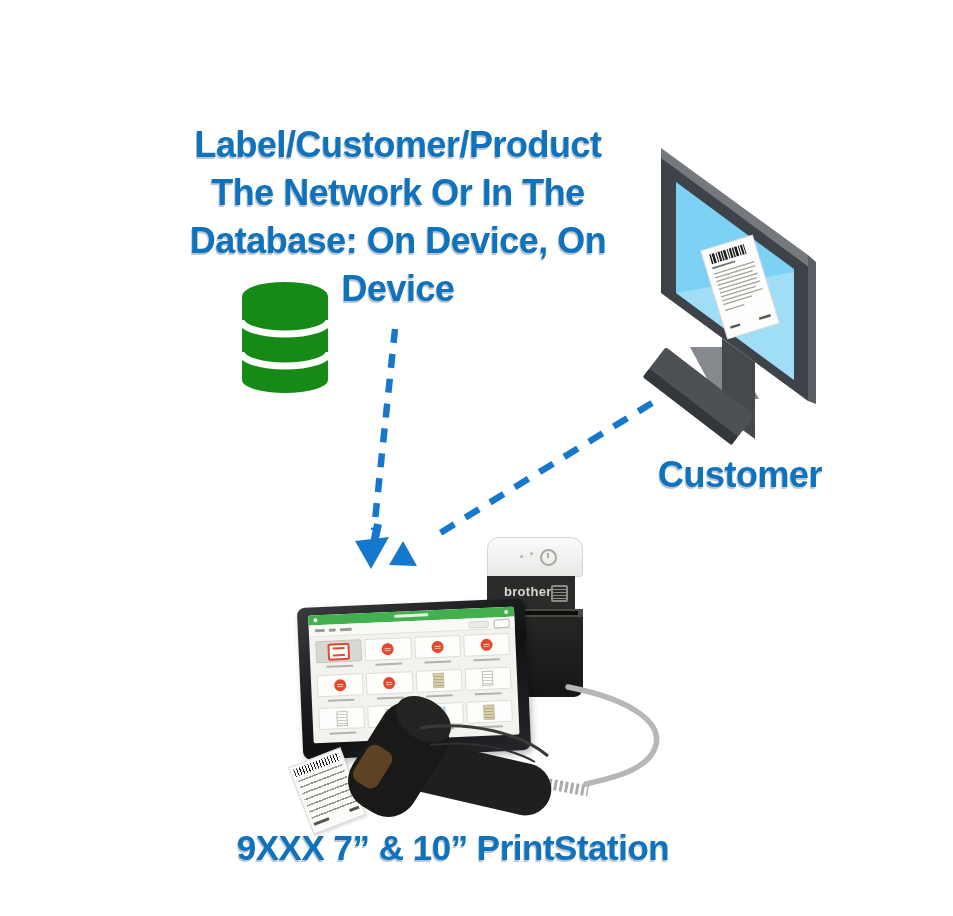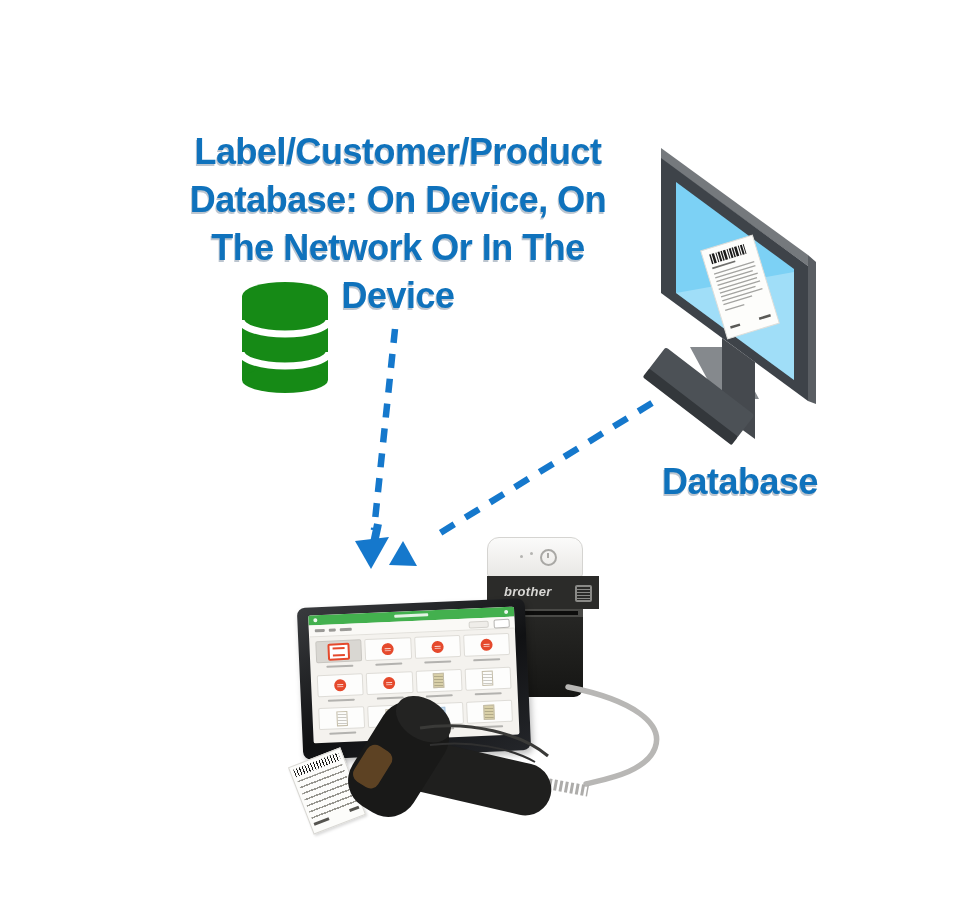--- a/index.html
+++ b/index.html
@@ -1,38 +1,38 @@
 <!DOCTYPE html>
 <html style="--accent-blue: #0F72BC; --dash-blue: #1578CC; --db-green: #168A16; --screen-blue: #7CD1F5; --app-green: #43B04E; --tile-red: #E5492C; --frame-gray: #3E4349;"><head>
 <meta charset="utf-8">
 <style>
   html,body{margin:0;padding:0;background:#fff;width:953px;height:916px;overflow:hidden;
     font-family:"Liberation Sans", sans-serif;}
   .stage{position:absolute;left:0;top:0;width:953px;height:916px;background:#fff;}
   .caption{position:absolute;font-weight:700;color:var(--accent-blue,#0F72BC);
     text-align:center;letter-spacing:-0.5px;
-    text-shadow:-1px 2px 0 rgba(16,47,84,.28);margin-top:7px;}
+    text-shadow:-1px 2px 0 rgba(16,47,84,.28);}
   #cap-db{left:88px;top:121px;width:620px;font-size:36px;line-height:48px;}
   #cap-design{left:530px;top:450px;width:420px;font-size:36px;line-height:50px;}
   #cap-ps{left:70px;top:826px;width:766px;font-size:35px;line-height:44px;}
   svg.layer{position:absolute;left:0;top:0;pointer-events:none;}
 
   
   .photo{position:absolute;left:283px;top:527px;width:374px;height:312px;background:#fff;}
 
   
   .printer{position:absolute;left:204px;top:10px;width:96px;height:160px;}
   .printer .top{position:absolute;left:0;top:0;width:94px;height:38px;border:1px solid #d5d4d1;
     border-radius:12px 12px 3px 3px;background:linear-gradient(#fbfbfa,#e9e8e5);}
   .printer .pwr{position:absolute;left:55%;top:11px;width:13px;height:13px;border:2px solid #a9a8a5;
     border-radius:50%;}
   .printer .pwr::after{content:"";position:absolute;left:5px;top:2px;width:2px;height:5px;background:#a9a8a5;}
   .printer .led1,.printer .led2{position:absolute;width:3px;height:3px;border-radius:50%;background:#b5b4b1;}
   .printer .led1{left:34%;top:17px}.printer .led2{left:45%;top:14px}
-  .printer .face{position:absolute;left:0;top:39px;width:112px;height:33px;background:#2b2b29;font-style:italic;}
+  .printer .face{position:absolute;left:0;top:39px;width:88px;height:33px;background:#2b2b29;}
   .printer .brand{position:absolute;left:17px;top:8px;color:#d8d7d4;font-size:13px;font-weight:700;
     letter-spacing:.3px;}
   .printer .ficon{position:absolute;right:7px;top:9px;width:13px;height:13px;border:2px solid #8a8a87;
     border-radius:2px;background:repeating-linear-gradient(180deg,#2b2b29 0 2px,#8a8a87 2px 3px);}
   .printer .slot{position:absolute;left:0;top:72px;width:96px;height:8px;background:#4a4a47;}
   .printer .slot::after{content:"";position:absolute;left:5px;top:2px;right:5px;height:4px;background:#0d0d0c;}
   .printer .body{position:absolute;left:0;top:80px;width:96px;height:80px;border-radius:0 0 9px 9px;
     background:linear-gradient(180deg,#262624,#161614);}
 
   
@@ -261,22 +261,23 @@
     </g>
 
     <g>
       <path d="M652,403 L432,538" style="stroke:var(--dash-blue,#1578CC)" stroke-width="6.5" stroke-dasharray="16 13" fill="none"></path>
       <polygon points="403,541 417,566 389,565" style="fill:var(--dash-blue,#1578CC)"></polygon>
     </g>
   </svg>
 
   <div class="caption" id="cap-db">
     <div>Label/Customer/Product</div>
+    <div>The Network Or In The</div>
     <div>Database: On Device, On</div>
-    <div>The Network Or In The</div>
     <div>Device</div>
   </div>
 
   <div class="caption" id="cap-design">
-    <div>Database</div>
+    <div>Customer</div>
   </div>
 
+  <div class="caption" id="cap-ps">9XXX 7” &amp; 10” PrintStation</div>
 </div>
 
 </body></html>

